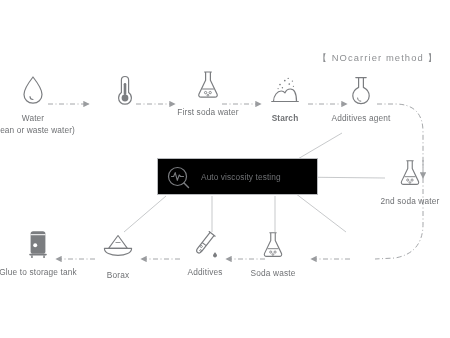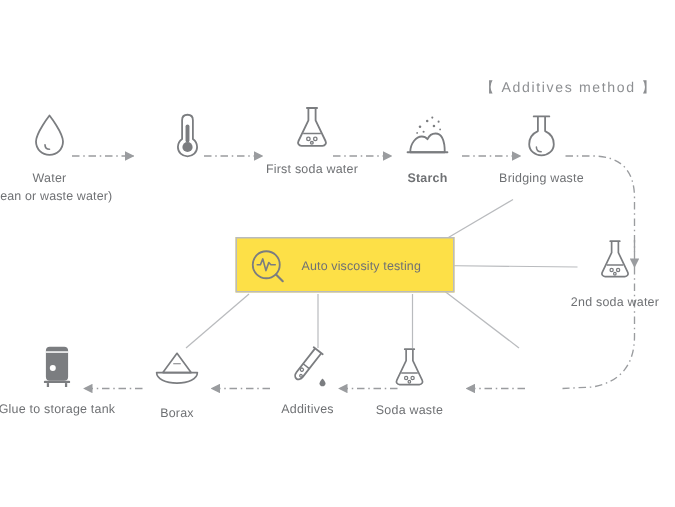--- a/index.html
+++ b/index.html
@@ -62,24 +62,24 @@
     top: 52px;
     font-size: 9.4px;
     color: #8d8f92;
     letter-spacing: 1.1px;
     white-space: nowrap;
   }
   #center-box {
     position: absolute;
     left: 157px;
     top: 158px;
-    width: 146px;
+    width: 161px;
     height: 37px;
     border: 1px solid #b9bbbe;
-    background: #fde047;
+    background: #000000;
     box-sizing: border-box;
     text-align: right;
   }
   #center-box .cb-icon {
     position: absolute;
     left: 7px;
     top: 6px;
     line-height: 0;
   }
   #center-box .cb-label {
@@ -131,21 +131,21 @@
     <g stroke="#b9bbbe" stroke-width="0.8" fill="none">
       <line x1="291" y1="163" x2="342" y2="133"></line>
       <line x1="291" y1="177" x2="385" y2="178"></line>
       <line x1="291" y1="190" x2="346" y2="232"></line>
       <line x1="166" y1="196" x2="124" y2="232"></line>
       <line x1="212" y1="196" x2="212" y2="232"></line>
       <line x1="275" y1="196" x2="275" y2="232"></line>
     </g>
   </svg>
 
-  <div id="title-bracket">【 Additives method 】</div>
+  <div id="title-bracket">【 NOcarrier method 】</div>
 
   <div id="center-box">
     <span class="cb-icon">
       <svg width="28" height="26" viewBox="0 0 28 26">
         <circle cx="12.5" cy="11.5" r="9" fill="none" stroke="#7b7d80" stroke-width="1.2"></circle>
         <path d="M6.5 11.5 L8.6 11.5 L10.2 7.6 L12.3 15.4 L14.2 10 L15.6 11.5 L18.5 11.5" fill="none" stroke="#7b7d80" stroke-width="1.1" stroke-linejoin="round" stroke-linecap="round"></path>
         <line x1="19" y1="18" x2="23.5" y2="22.5" stroke="#7b7d80" stroke-width="1.4" stroke-linecap="round"></line>
       </svg>
     </span>
     <span class="cb-label">Auto viscosity testing</span>
@@ -207,21 +207,21 @@
   </div>
 
   <div class="node" style="left:361px; top:74px;">
     <span class="icon">
       <svg width="26" height="32" viewBox="0 0 26 32">
         <line x1="7.8" y1="3.6" x2="18.2" y2="3.6" stroke="#7b7d80" stroke-width="1.2" stroke-linecap="round"></line>
         <path d="M10.6 3.6 L10.6 13.4 C7.1 15 4.8 18.3 4.8 22.1 C4.8 26.4 8.5 29.6 13 29.6 C17.5 29.6 21.2 26.4 21.2 22.1 C21.2 18.3 18.9 15 15.4 13.4 L15.4 3.6" fill="none" stroke="#7b7d80" stroke-width="1.2" stroke-linejoin="round"></path>
         <path d="M9.6 24 C9.6 26 11 27.2 12.8 27.2" fill="none" stroke="#7b7d80" stroke-width="1" stroke-linecap="round"></path>
       </svg>
     </span>
-    <span class="label">Bridging waste</span>
+    <span class="label">Additives agent</span>
     <span class="sublabel"></span>
   </div>
 
   <div class="node" style="left:410px; top:157px;">
     <span class="icon">
       <svg width="28" height="30" viewBox="0 0 28 32">
         <path d="M10.6 4 L17.4 4 M11.6 4 L11.6 12.2 L5 26 C4.2 27.6 5.2 29.2 7 29.2 L21 29.2 C22.8 29.2 23.8 27.6 23 26 L16.4 12.2 L16.4 4" fill="none" stroke="#7b7d80" stroke-width="1.2" stroke-linejoin="round" stroke-linecap="round"></path>
         <path d="M8.1 21 L19.9 21" fill="none" stroke="#7b7d80" stroke-width="1"></path>
         <circle cx="11.6" cy="24.6" r="1.15" fill="none" stroke="#7b7d80" stroke-width="0.9"></circle>
         <circle cx="16.2" cy="24.6" r="1.15" fill="none" stroke="#7b7d80" stroke-width="0.9"></circle>

